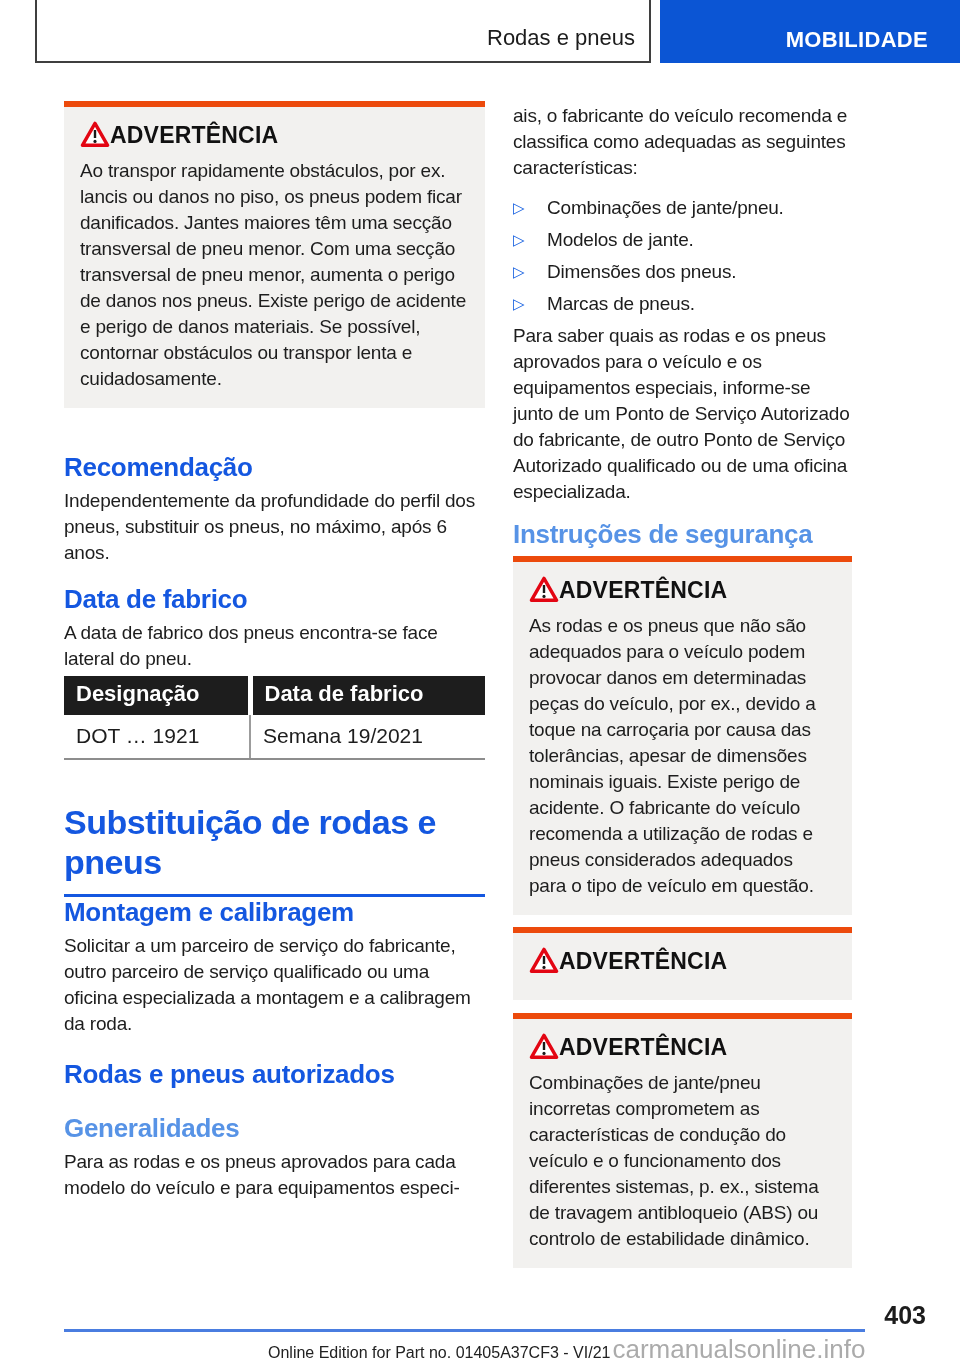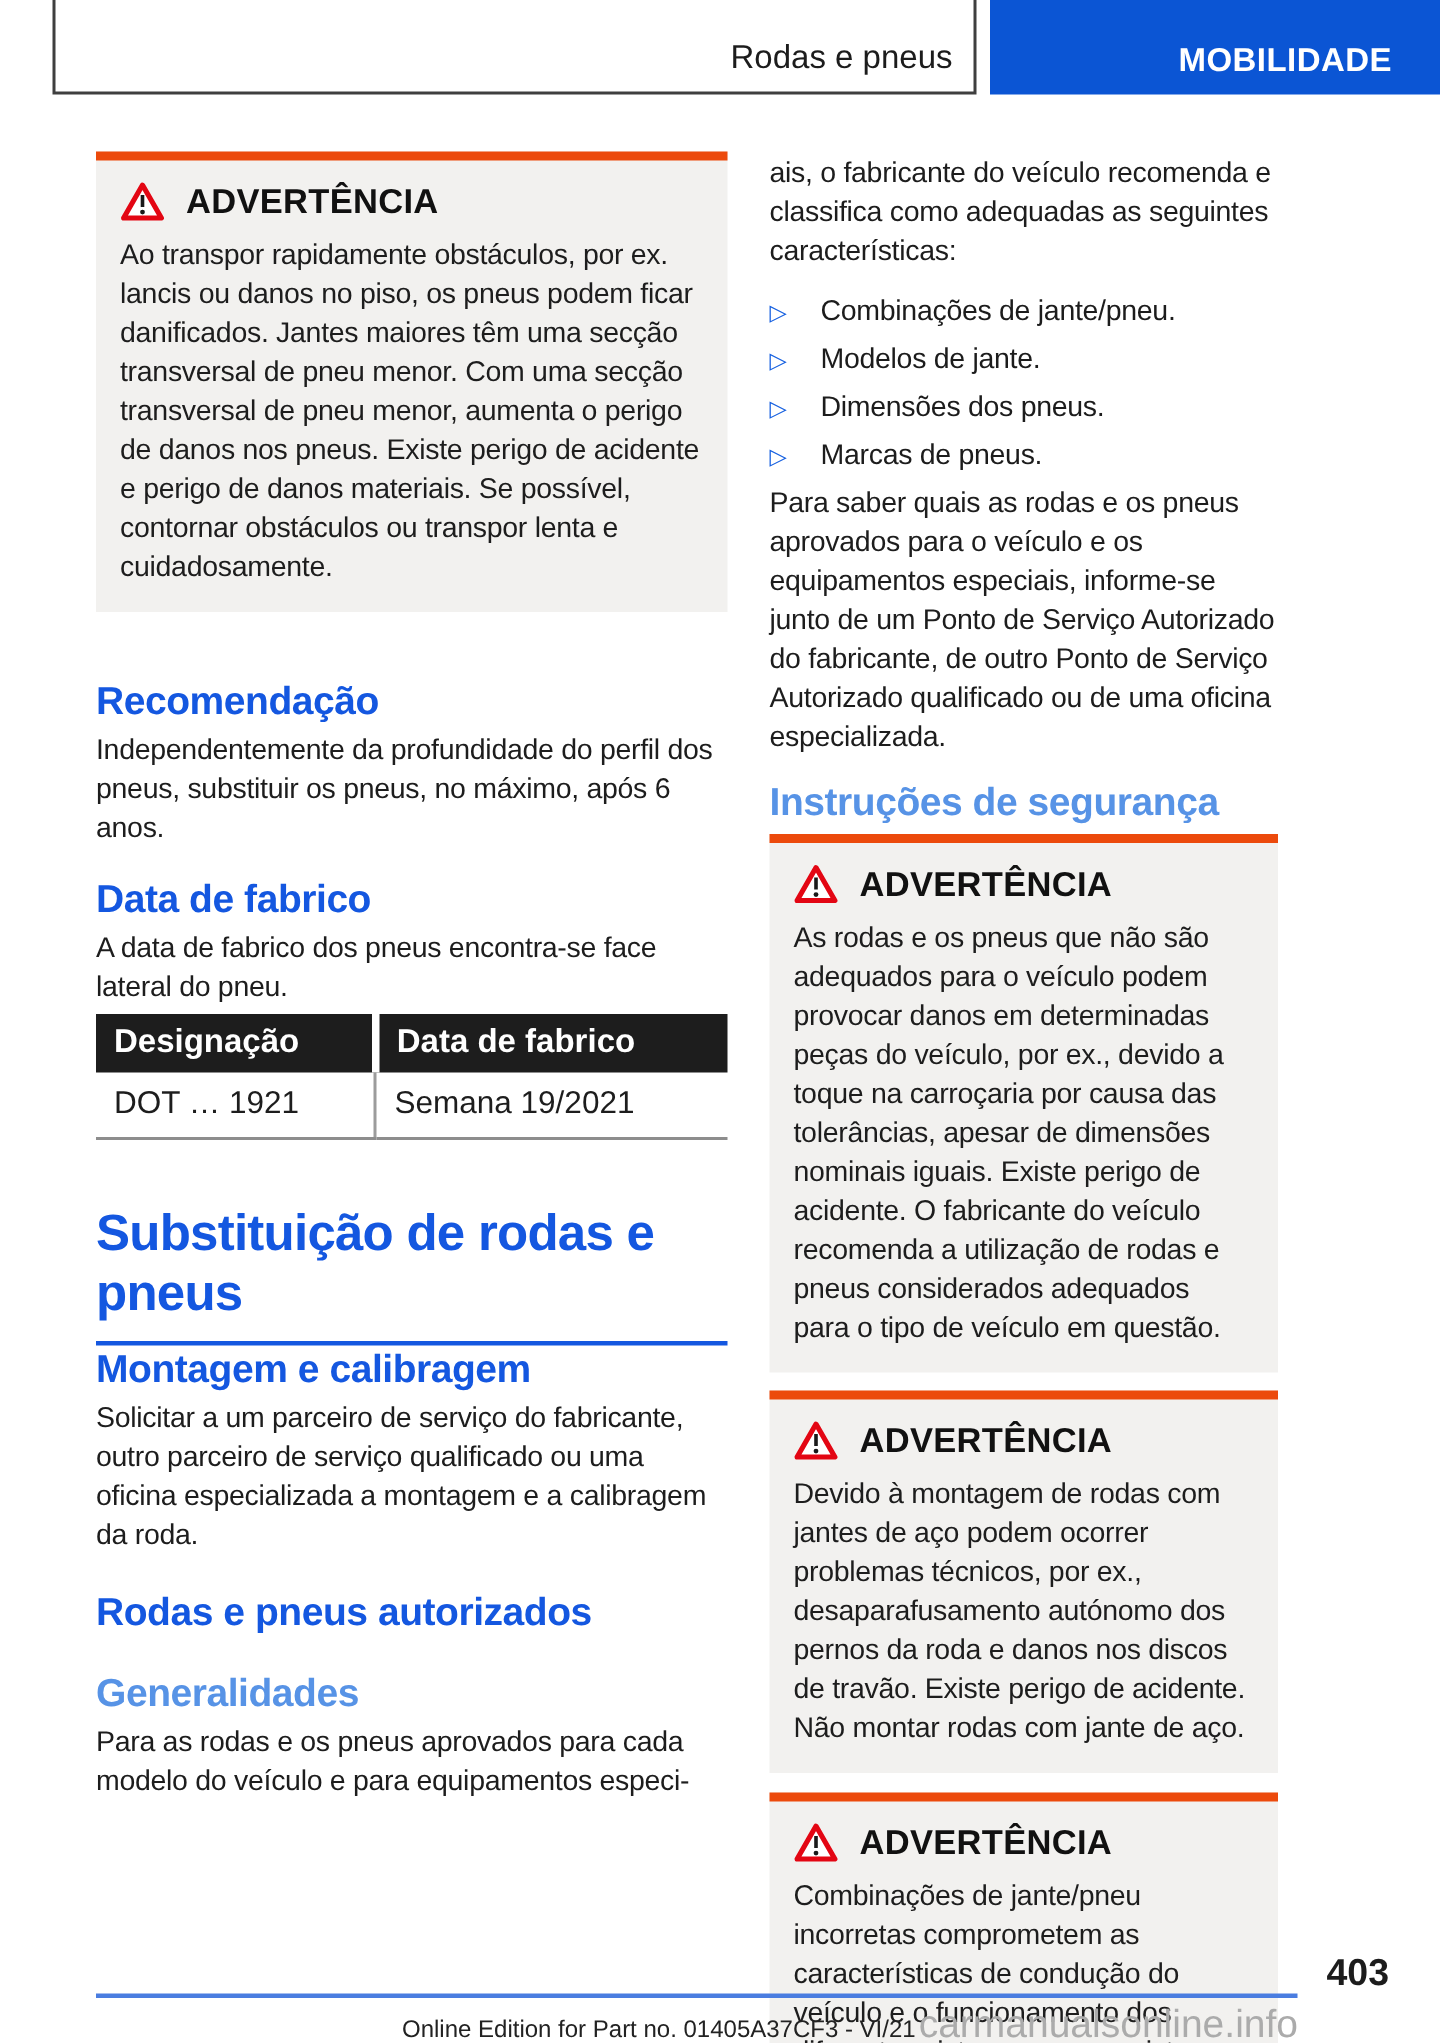--- a/index.html
+++ b/index.html
@@ -38,21 +38,21 @@
   }
   h2.sub { color:#1457e0; font-size:26px; line-height:30px; font-weight:bold; letter-spacing:-0.3px; }
   h3.sub-light { color:#5793e6; font-size:26px; line-height:30px; font-weight:bold; letter-spacing:-0.3px; }
 
   
   .warn {
     background:#f2f1ef; border-top:6px solid #ec4a0c;
     padding:14px 18px 16px 16px;
   }
   .warn-title {
-    display:flex; gap:14px;
+    display:flex; align-items:center; 
     font-size:23px; font-weight:bold; color:#111111;
     line-height:26px; margin-bottom:10px; letter-spacing:0.2px;
   }
   .warn-title svg { flex:none; display:block; }
   .warn p.body { margin:0; }
 
   
   .w1   { margin-bottom:44px; }
   .h1a  { margin-bottom:17px; }
   .h2a  { margin-bottom:6px;  }
@@ -215,21 +215,20 @@
 
   <div class="warn w3">
     <div class="warn-title">
       <svg width="30" height="27" viewBox="0 0 30 27">
         <path d="M15 2.4 L27.6 24.3 H2.4 Z" fill="#ffffff" stroke="#e30613" stroke-width="3.4" stroke-linejoin="round"></path>
         <rect x="13.8" y="9" width="2.4" height="8" fill="#1a1a1a"></rect>
         <circle cx="15" cy="20.4" r="1.6" fill="#1a1a1a"></circle>
       </svg>
       <span>ADVERTÊNCIA</span>
     </div>
-    <p class="body">Devido à montagem de rodas com jantes de aço podem ocorrer problemas técnicos, por ex., desaparafusamento autónomo dos pernos da roda e danos nos discos de travão. Existe perigo de acidente. Não montar rodas com jante de aço.</p>
   </div>
 
   <div class="warn">
     <div class="warn-title">
       <svg width="30" height="27" viewBox="0 0 30 27">
         <path d="M15 2.4 L27.6 24.3 H2.4 Z" fill="#ffffff" stroke="#e30613" stroke-width="3.4" stroke-linejoin="round"></path>
         <rect x="13.8" y="9" width="2.4" height="8" fill="#1a1a1a"></rect>
         <circle cx="15" cy="20.4" r="1.6" fill="#1a1a1a"></circle>
       </svg>
       <span>ADVERTÊNCIA</span>

